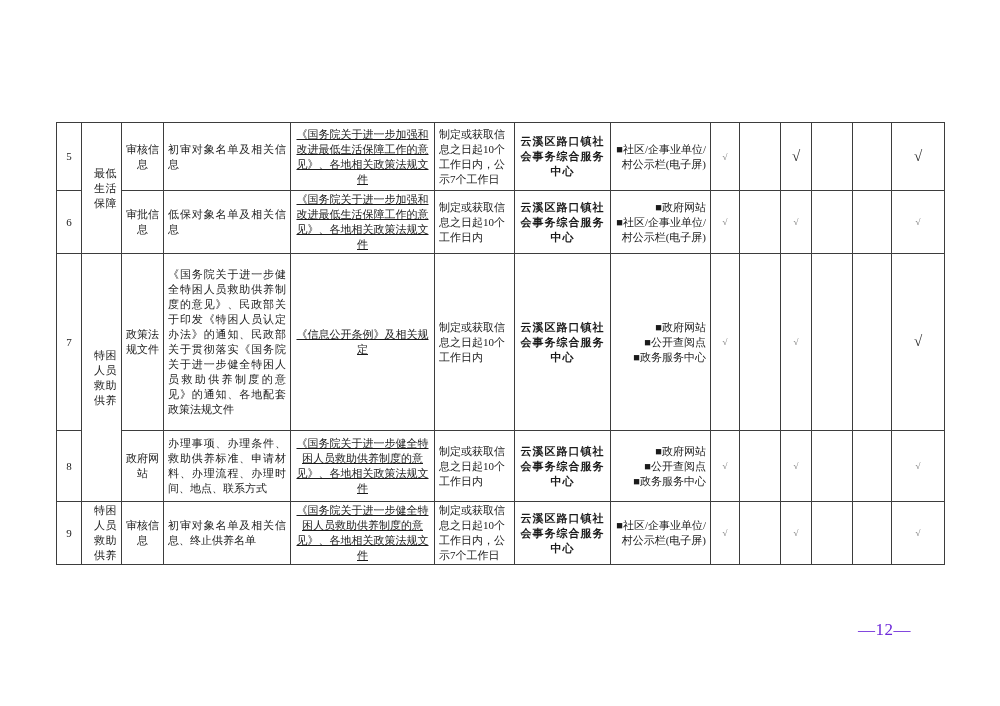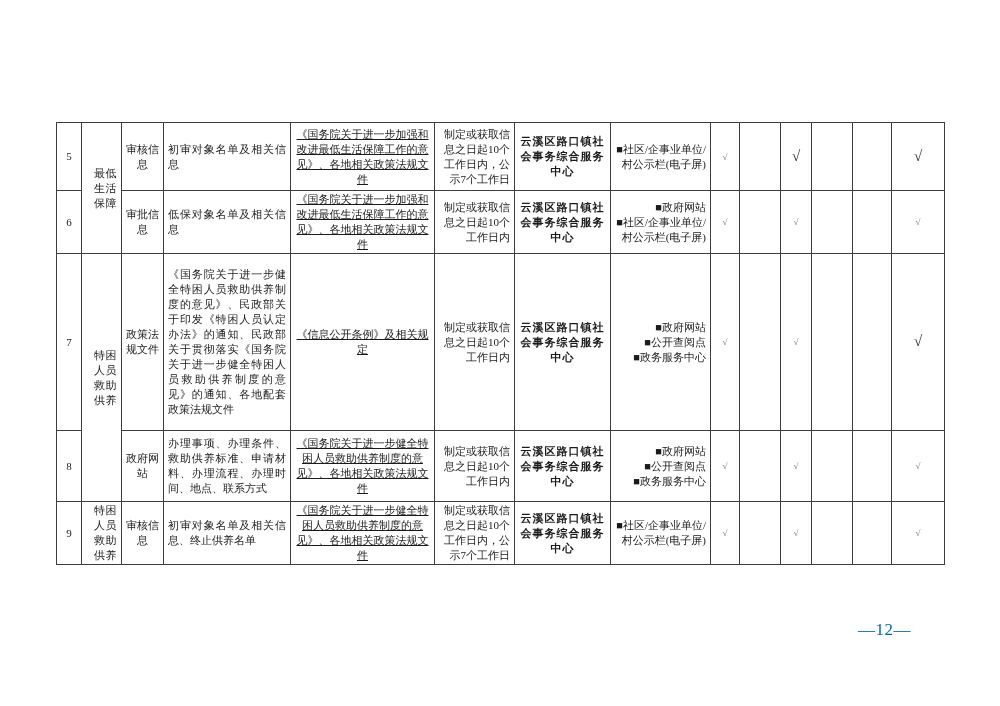--- a/index.html
+++ b/index.html
@@ -14,30 +14,30 @@
   table.doc td {
     border:1px solid #3d3d3d; font-size:11px; line-height:15px;
     padding:1px 4px; vertical-align:middle; color:#1b1b1b;
     overflow:hidden; word-break:break-all;
   }
   .c-num  { text-align:center; padding:0 2px; }
   .c-cat  { text-align:right; padding:0 8px; line-height:17.5px; letter-spacing:0.5px; }
   .c-type { text-align:center; padding:0 8px; line-height:17.5px; }
   .c-content { text-align:justify; padding:2px 4px; line-height:15.5px;margin-left:38px; }
   .c-basis   { text-align:center; padding:2px 3px; line-height:15.5px;text-decoration:underline; }
-  .c-time    { text-align:right; padding:2px 6px; line-height:15px; }
+  .c-time    { text-align:left; padding:2px 6px; line-height:15px; }
   .c-org     { text-align:center; padding:2px 6px; line-height:17px; letter-spacing:1px;font-weight:bold; }
   .c-chan    { text-align:right; padding:2px 4px; white-space:pre-line;
                line-height:16px; font-size:10.5px; }
   .c-chk     { text-align:center; padding:0; }
   .mk.s { font-size:9px;  color:#7a7a7a; }
   .mk.l { font-size:15px; color:#2b2b2b; }
   .page-num {
     position:absolute; left:858px; top:620px; width:100px;
-    font-size:17px; color:#0369a1; letter-spacing:0.5px;
+    font-size:17px; color:#6d28d9; letter-spacing:0.5px;
   }
 </style>
 </head>
 <body>
 
 <div class="page">
 
   <table class="doc">
     <colgroup>
       <col style="width:25px">

